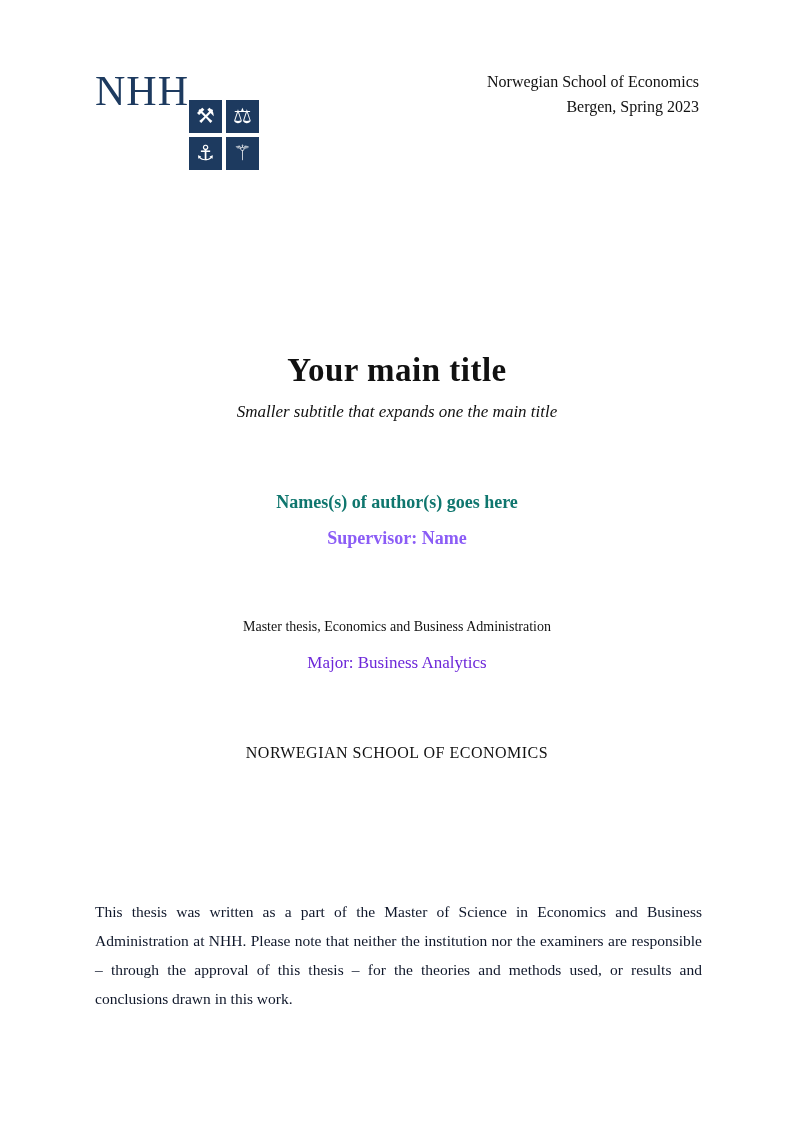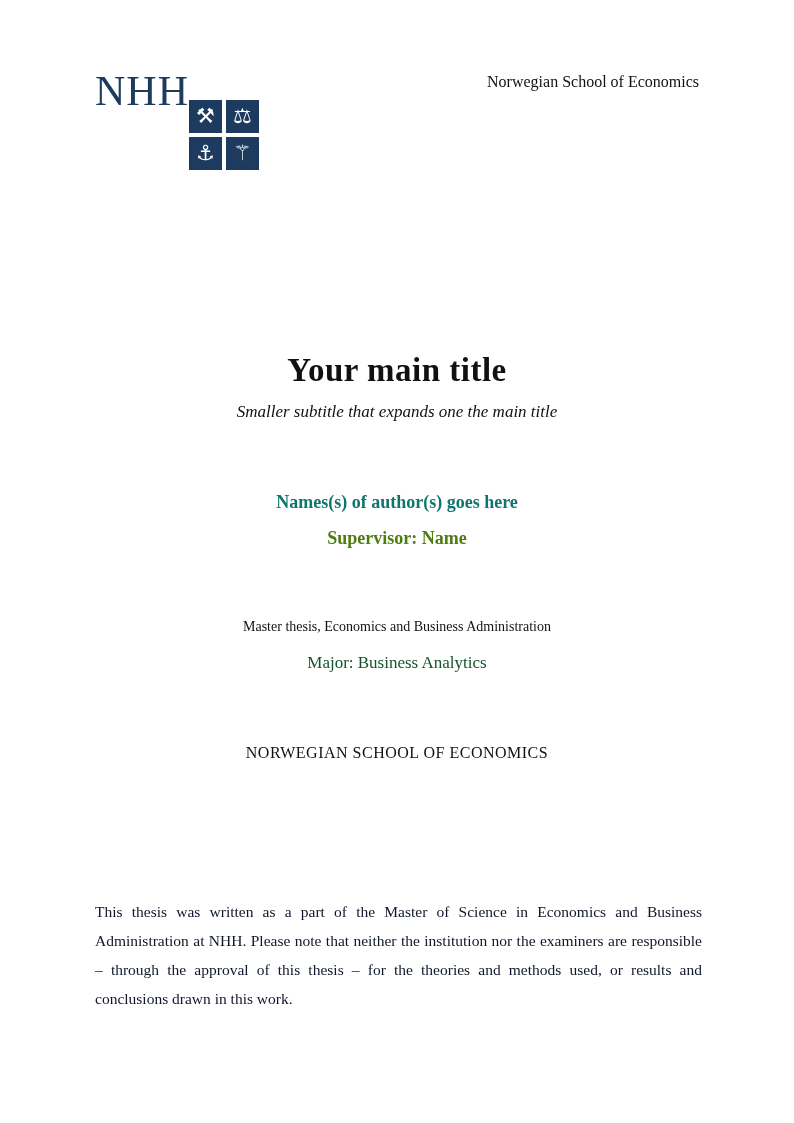--- a/index.html
+++ b/index.html
@@ -88,37 +88,37 @@
     text-align: center;
     color: #0f766e;
   }
   .supervisor {
     position: absolute;
     left: 0; right: 0;
     top: 528px;
     font-size: 18px;
     font-weight: bold;
     text-align: center;
-    color: #4d7c0f;
+    color: #8b5cf6;
   }
   .thesis-line {
     position: absolute;
     left: 0; right: 0;
     top: 619px;
     font-size: 14px;
     text-align: center;
     color: #111111;
   }
   .major-line {
     position: absolute;
     left: 0; right: 0;
     top: 653px;
     font-size: 17px;
     text-align: center;
-    color: #14532d;
+    color: #6d28d9;
   }
   .school-line {
     position: absolute;
     left: 0; right: 0;
     top: 744px;
     font-size: 16px;
     letter-spacing: 0.5px;
     text-align: center;
     color: #111111;
   }
@@ -145,20 +145,21 @@
       <div class="emblem-grid">
         <div class="emblem-cell">⚒</div>
         <div class="emblem-cell">⚖</div>
         <div class="emblem-cell">⚓</div>
         <div class="emblem-cell">⚚</div>
       </div>
     </div>
 
     <div class="institution">
       <div>Norwegian School of Economics</div>
+      <div>Bergen, Spring 2023</div>
     </div>
   </div>
 
   <div class="main-title">Your main title</div>
 
   <div class="subtitle">Smaller subtitle that expands one the main title</div>
 
   <div class="authors">Names(s) of author(s) goes here</div>
 
   <div class="supervisor">Supervisor: Name</div>

